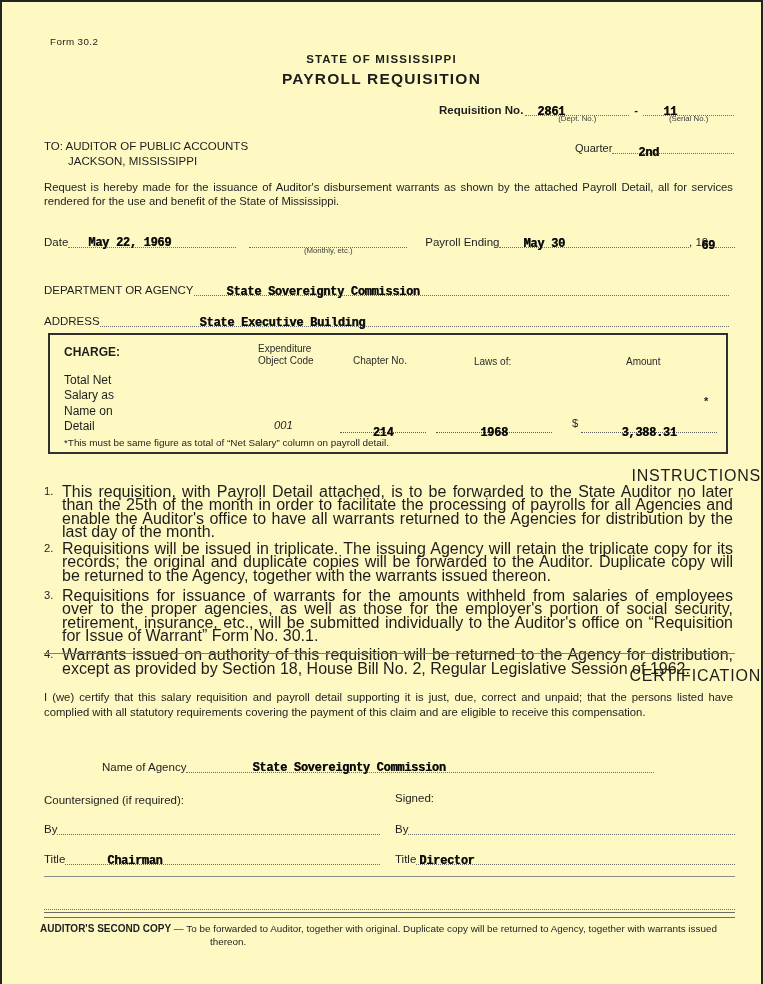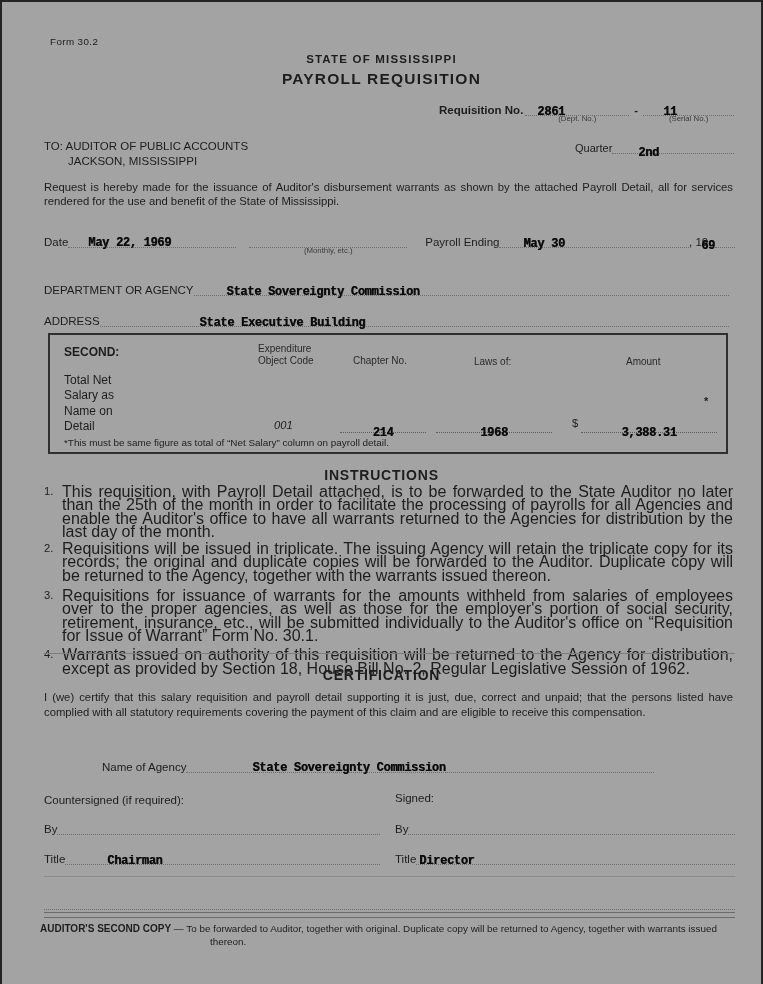--- a/index.html
+++ b/index.html
@@ -1,20 +1,20 @@
 <!DOCTYPE html>
 <html><head>
 <meta charset="utf-8">
 <style>
   html,body{margin:0;padding:0;background:#e8e8e6;}
   .page{
     position:relative;
     width:763px;height:984px;
     margin:0 auto;
-    background:#a3a3a3;
+    background:#fef9c3;
     font-family:"Liberation Sans", sans-serif;
     color:#1d1d1d;
     overflow:hidden;
     border-top:2px solid #242424;
     border-left:2px solid #242424;
     border-right:2px solid #242424;
     box-sizing:border-box;
   }
   .abs{position:absolute;}
   .lbl{font-size:11.5px;white-space:nowrap;}
@@ -29,21 +29,21 @@
     font-weight:bold;font-size:12px;letter-spacing:-0.3px;
     color:#0a0a0a;white-space:nowrap;
     text-shadow:0.5px 0.3px 0.5px rgba(15,15,15,0.8);
   }
   .blank .typed{position:absolute;bottom:-4px;}
   .caption{
     position:absolute;top:100%;left:50%;transform:translateX(-50%);
     font-size:7.8px;color:#3a3a3a;white-space:nowrap;margin-top:-1px;
   }
   .para{font-size:11.3px;line-height:14.2px;text-align:justify;}
-  .heading{font-size:14px;font-weight:bold;letter-spacing:0.8px;}
+  .heading{font-size:16px;font-weight:normal;letter-spacing:0.8px;text-align:right;}
   .instr-item{display:flex;margin-top:4px;}
   .instr-num{width:18px;flex:none;font-size:11.2px;}
   .instr-txt{flex:1;font-size:16px;line-height:13.3px;text-align:justify;}
   .rule{border-top:1.5px solid #7d7d7d;height:0;}
   .dbl-rule{height:4px;border-top:1.3px solid #6a6a6a;border-bottom:1.3px solid #6a6a6a;}
   
   .charge-box{
     left:46px;top:331px;width:680px;height:121px;
     border:2px solid #303030;box-sizing:border-box;
   }
@@ -118,21 +118,21 @@
   </div>
 
   <div class="abs row" style="left:42px;right:32px;top:312px;height:13px;">
     <span class="lbl">ADDRESS</span>
     <span class="blank grow">
       <span class="typed" style="left:100px;bottom:-4px;">State Executive Building</span>
     </span>
   </div>
 
   <div class="abs charge-box">
-    <span class="cbox-abs bold" style="left:14px;top:10px;font-size:12px;">SECOND:</span>
+    <span class="cbox-abs bold" style="left:14px;top:10px;font-size:12px;">CHARGE:</span>
     <span class="cbox-abs colhead" style="left:208px;top:8px;">
       <span>Expenditure</span><br>
       <span>Object Code</span>
     </span>
     <span class="cbox-abs colhead" style="left:303px;top:20px;">Chapter No.</span>
     <span class="cbox-abs colhead" style="left:424px;top:21px;">Laws of:</span>
     <span class="cbox-abs colhead" style="left:576px;top:21px;">Amount</span>
 
     <span class="cbox-abs" style="left:14px;top:38px;font-size:12px;line-height:15.3px;">
       <span>Total Net</span><br>

